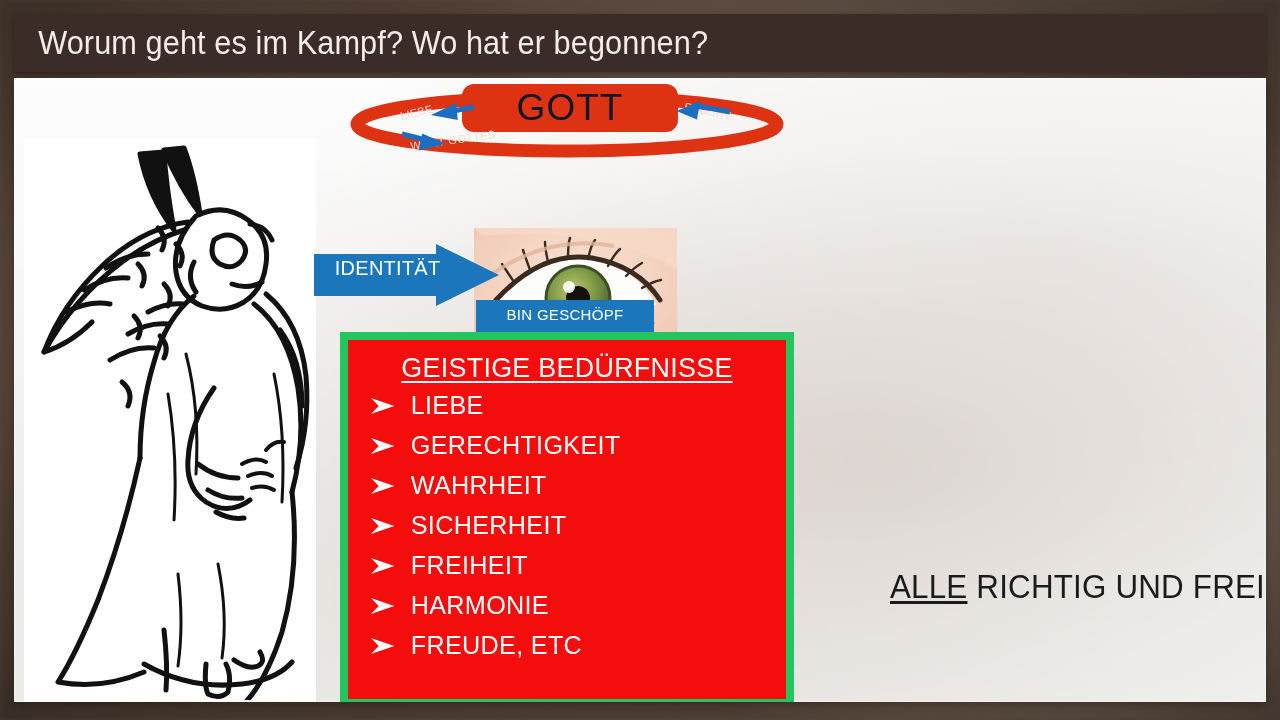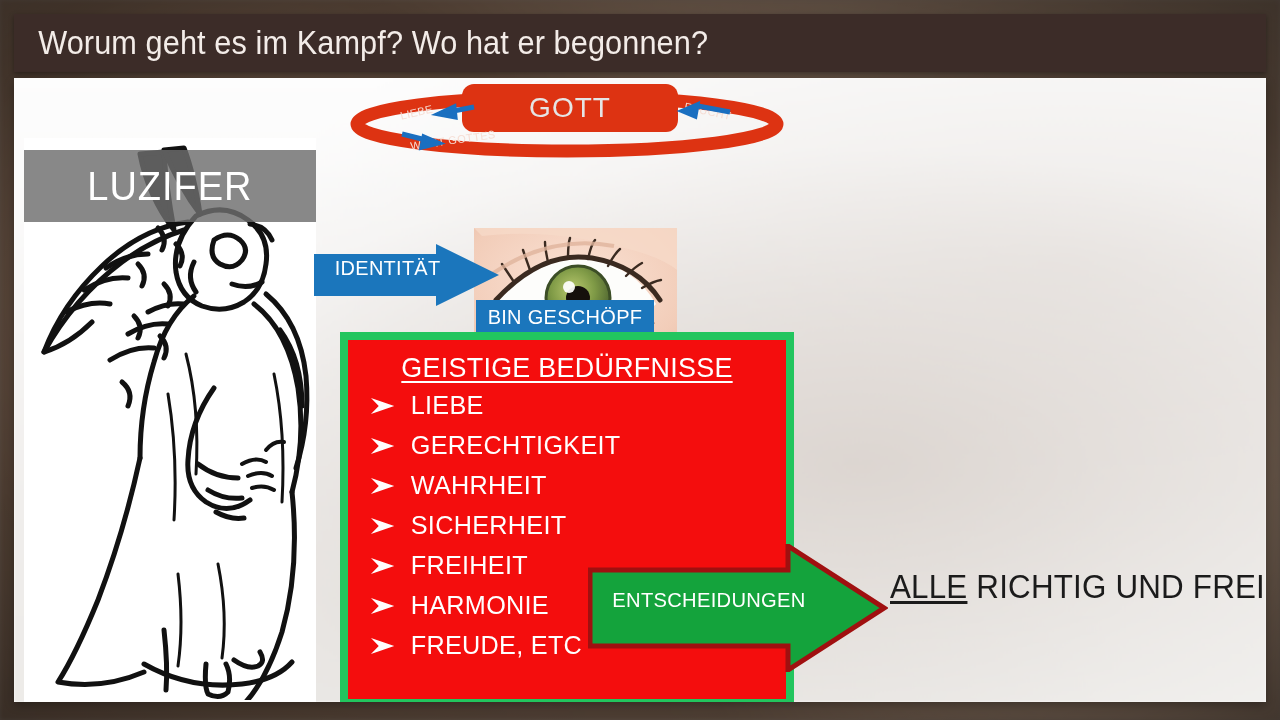--- a/index.html
+++ b/index.html
@@ -72,21 +72,21 @@
   }
 
   
   .orbit { position:absolute; left:328px; top:10px; width:450px; height:70px; }
   .gott-box {
     position:absolute; left:120px; top:-4px; width:216px; height:48px;
     background:#dd3312; border-radius:12px;
     display:flex; align-items:center; justify-content:center;
     z-index:3;
   }
-  .gott-box span { color:#e5e5e5; font-size:28px; letter-spacing:1px; }
+  .gott-box span { color:#0f172a; font-size:37px; letter-spacing:1px; }
   .orbit-lbl {
     position:absolute; z-index:4; color:#f6ddd4;
     font-size:11px; letter-spacing:.4px; white-space:nowrap;
   }
   .lbl-liebe { left:58px; top:18px; transform:rotate(-13deg); }
   .lbl-frucht { left:342px; top:17px; transform:rotate(12deg); }
   .lbl-wort  { left:68px; top:46px; transform:rotate(-8deg); }
 
   
   .identitaet { position:absolute; left:300px; top:166px; width:185px; height:62px;text-decoration:underline; }
@@ -97,21 +97,21 @@
 
   
   .eye-wrap {
     position:absolute; left:460px; top:150px; width:203px; height:136px;
     overflow:hidden; background:#f3d9cc;
   }
 
   
   .downarrow { position:absolute; left:462px; top:222px; width:268px; height:112px; }
   .downarrow .l1 { position:absolute; left:0; top:6px; width:178px; text-align:center;
-    color:#fff; font-size:20px; letter-spacing:.3px; }
+    color:#fff; font-size:15px; letter-spacing:.3px; }
   .downarrow .l2 { position:absolute; left:0; top:44px; width:178px; text-align:center;
     color:#fff; font-size:22px; letter-spacing:.3px; }
 
   
   .needs {
     position:absolute; left:326px; top:254px; width:454px; height:375px;
     background:#f40d0d; border:8px solid #22c55e;
     padding:12px 0 0 0;
   }
   .needs h2 {
@@ -212,23 +212,20 @@
           <path d="M200 420 q10 50 4 94" stroke-width="3"></path>
           <path d="M160 430 q6 50 0 92" stroke-width="3"></path>
 
           <path d="M188 520 q-2 22 2 30 q12 6 20 -2 q4 -16 -2 -28"></path>
           <path d="M216 516 q14 10 24 6 q8 -4 2 -14"></path>
           <path d="M146 486 q4 36 2 60"></path>
         </g>
       </svg>
     </div>
 
-    <div class="luzifer-band">
-      <span>LUZIFER</span>
-    </div>
 
     <div class="orbit">
       <svg viewBox="0 0 450 70" style="position:absolute;left:0;top:0;width:450px;height:70px;">
         <ellipse cx="225" cy="36" rx="210" ry="27" fill="none" stroke="#dd3312" stroke-width="13"></ellipse>
       </svg>
 
       <svg viewBox="0 0 450 70" style="position:absolute;left:0;top:0;width:450px;height:70px;z-index:5;">
         <g stroke="#1a6fc0" stroke-width="5" fill="#1a6fc0">
           <line x1="132" y1="19" x2="101" y2="25"></line>
           <polygon points="97,26 112,19 113,29"></polygon>
@@ -352,25 +349,19 @@
         </li>
         <li>
           <svg class="bullet" viewBox="0 0 26 18">
             <polygon points="1,1 25,9 1,17 9,9" fill="#fff"></polygon>
           </svg>
           <span>FREUDE, ETC</span>
         </li>
       </ul>
     </div>
 
-    <div class="decisions">
-      <svg viewBox="0 0 300 128" style="position:absolute;left:0;top:0;width:300px;height:128px;">
-        <polygon points="2,26 200,26 200,2 296,64 200,126 200,102 2,102" fill="#14a33c" stroke="#a01010" stroke-width="5" stroke-linejoin="miter"></polygon>
-      </svg>
-      <div class="lab">ENTSCHEIDUNGEN</div>
-    </div>
 
     <div class="outcome">
       <u>ALLE</u><span> RICHTIG UND FREI</span>
     </div>
 
   </div>
 </div>
 
 </body></html>

